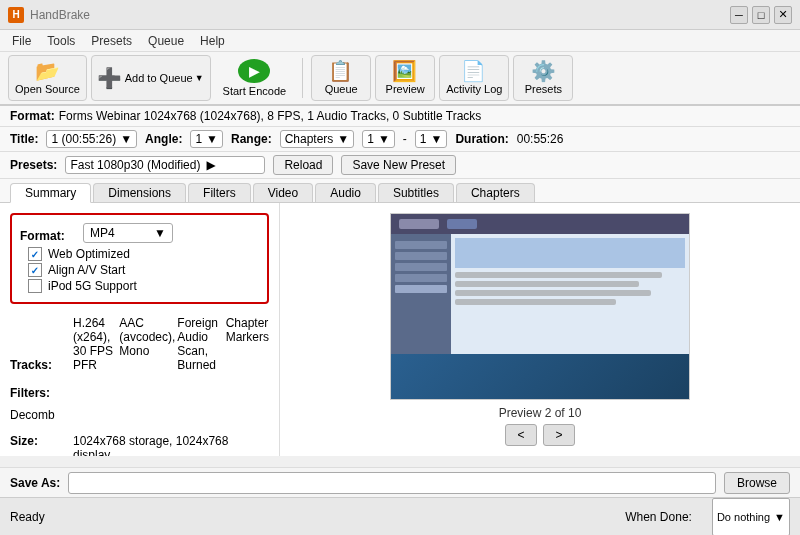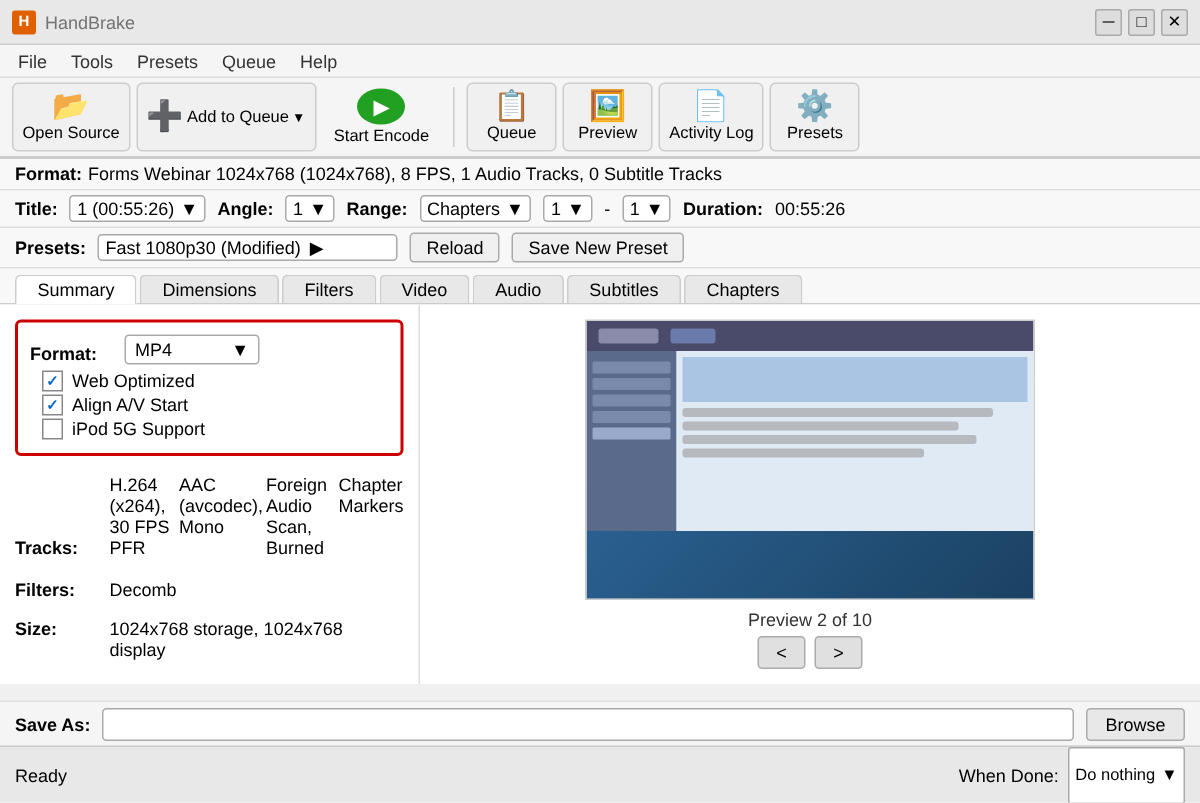--- a/index.html
+++ b/index.html
@@ -313,21 +313,21 @@
     .tracks-row {
       display: flex;
       gap: 8px;
       margin-bottom: 2px;
       align-items: flex-end;
     }
     .tracks-label { font-weight: bold; min-width: 55px; flex-shrink: 0; }
     .tracks-values { display: flex; gap: 2px; }
 
     .filters-section { }
-    .filters-row { display: flex; gap: 8px; }
+    .filters-row { display: flex; gap: 8px; flex-direction: column; }
     .filters-label { font-weight: bold; min-width: 55px; }
 
     .size-section { }
     .size-row { display: flex; gap: 8px; }
     .size-label { font-weight: bold; min-width: 55px; }
 
     
     .right-panel {
       flex: 1;
       display: flex;
@@ -447,21 +447,21 @@
       border-top: 1px solid #ccc;
       display: flex;
       align-items: center;
       padding: 0 10px;
       justify-content: space-between;
       font-size: 12px;
     }
     .when-done-section {
       display: flex;
       align-items: center;
-      gap: 6px;
+      gap: 20px;
     }
     .when-done-select {
       border: 1px solid #aaa;
       background: white;
       padding: 12px 4px;
       border-radius: 2px;
       font-size: 11px;
       display: flex;
       align-items: center;
       gap: 4px;

